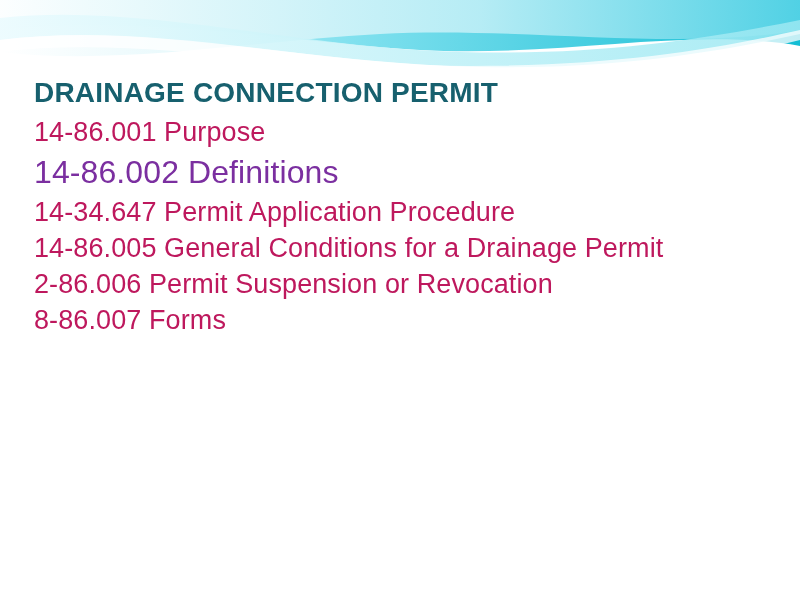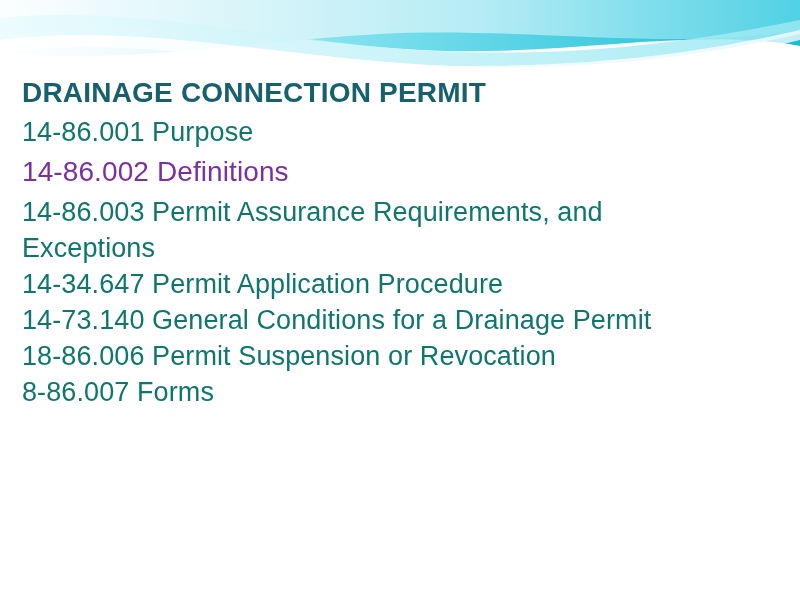--- a/index.html
+++ b/index.html
@@ -23,41 +23,41 @@
   .banner {
     position: absolute;
     top: 0;
     left: 0;
     width: 800px;
     height: 80px;
     overflow: hidden;
   }
   .content {
     position: absolute;
-    left: 22px;
+    left: 34px;
     top: 72px;
     width: 726px;
   }
   .line {
-    color: #0f766e;
+    color: #be185d;
     font-size: 27px;
     line-height: 36px;
     white-space: nowrap;
     letter-spacing: 0.1px;
   }
   .title-line {
     font-size: 28px;
     font-weight: bold;
     color: #17606e;
     line-height: 42px;
     letter-spacing: 0.2px;
   }
   .highlight-line {
     color: #7b2fa0;
-    font-size: 28px;
+    font-size: 32px;
     line-height: 44px;
   }
   .wrap-line {
     white-space: normal;
     width: 660px;
   }
 </style>
 </head>
 <body>
 
@@ -85,20 +85,19 @@
       <path d="M0,0 L800,0 L800,30 C680,52 520,26 380,34 C250,41 120,66 0,52 Z" fill="url(#g2)" opacity="0.92"></path>
       <path d="M0,18 C140,2 300,48 460,52 C600,56 710,38 800,20 L800,34 C700,56 590,72 450,66 C290,60 140,22 0,40 Z" fill="url(#g3)" opacity="0.85"></path>
       <path d="M0,40 C150,20 320,66 470,66 C620,66 720,48 800,30 L800,40 C720,60 620,78 470,76 C320,74 150,34 0,52 Z" fill="#ffffff" opacity="0.75"></path>
     </svg>
   </div>
 
   <div class="content">
     <div class="line title-line">DRAINAGE CONNECTION PERMIT</div>
     <div class="line">14-86.001 Purpose</div>
     <div class="line highlight-line">14-86.002 Definitions</div>
-    <div class="line wrap-line">14-86.003 Permit Assurance Requirements, and Exceptions</div>
     <div class="line">14-34.647 Permit Application Procedure</div>
-    <div class="line">14-73.140 General Conditions for a Drainage Permit</div>
-    <div class="line">18-86.006 Permit Suspension or Revocation</div>
+    <div class="line">14-86.005 General Conditions for a Drainage Permit</div>
+    <div class="line">2-86.006 Permit Suspension or Revocation</div>
     <div class="line">8-86.007 Forms</div>
   </div>
 
 </div>
 
 </body></html>

